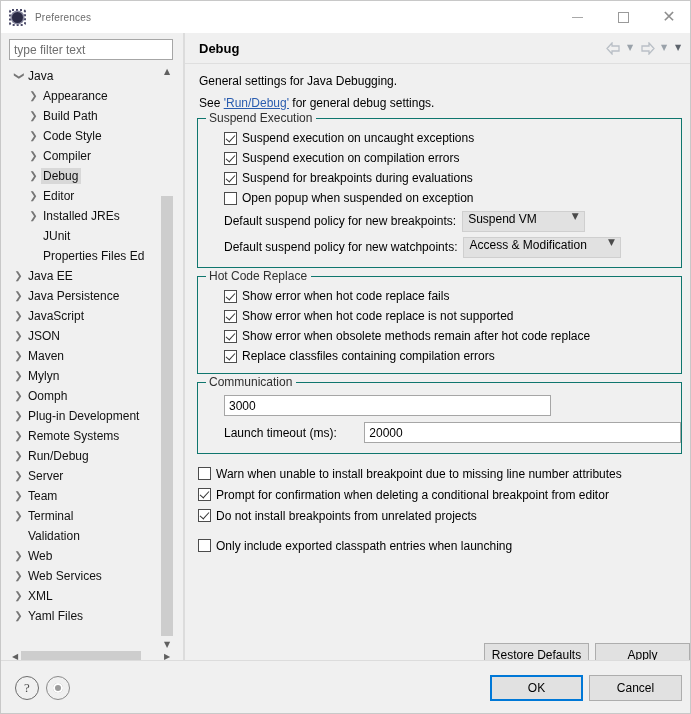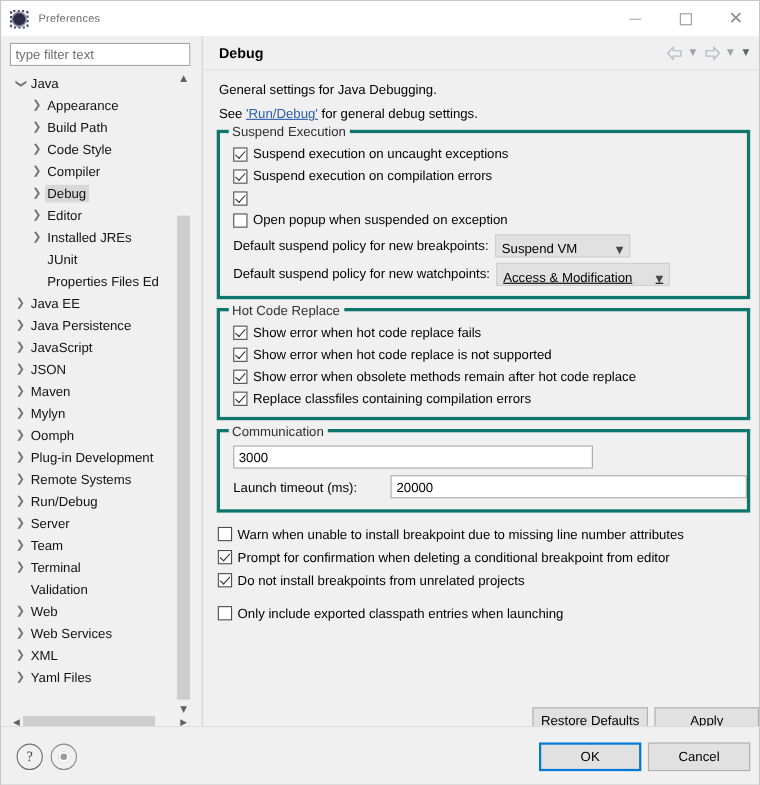--- a/index.html
+++ b/index.html
@@ -266,22 +266,22 @@
   #intro2 { margin-top: 8px; }
   .link {
     color: #2a5db0;
     text-decoration: underline;
   }
 
   
   .group {
     position: relative;
     margin: 8px 10px 0 12px;
-    border: 3px solid #0f766e;
-    padding: 9px 0 7px 1px;
+    border: 1px solid #0f766e;
+    padding: 9px 0 7px 15px;
   }
   .group > .g-title {
     position: absolute;
     top: -8px;
     left: 8px;
     background: #f0f0f0;
     padding: 0 4px 0 3px;
     font-size: 12px;
     color: #303030;
   }
@@ -321,37 +321,37 @@
     font-size: 12px;
   }
   .combo-row .clabel { color: #000; }
   .combo {
     margin-left: 6px;
     height: 21px;
     box-sizing: border-box;
     background: #e1e1e1;
     border: 1px solid #cfcfcf;
     display: flex;
-    align-items: flex-end;
+    align-items: flex-start;
     padding-left: 5px;
     font-size: 12px;
     color: #000;
     position: relative;
   }
   .combo .cv { flex: 1; }
   .combo .carrow {
     width: 18px;
     text-align: center;
     color: #4a4a4a;
     font-size: 9px;
     line-height: 9px;
     font-family: "DejaVu Sans", sans-serif;
   }
   #combo-breakpoints { width: 123px; }
-  #combo-watchpoints { width: 158px; text-decoration: underline; }
+  #combo-watchpoints { width: 158px; }
 
   .field-row {
     display: flex;
     align-items: center;
     height: 27px;
     padding-left: 11px;
     font-size: 12px;
   }
   .field-row .flabel {
     width: 145px;
@@ -691,20 +691,21 @@
               <div class="cb-row">
                 <span class="cbox checked"></span>
                 <span>Suspend execution on uncaught exceptions</span>
               </div>
               <div class="cb-row">
                 <span class="cbox checked"></span>
                 <span>Suspend execution on compilation errors</span>
               </div>
               <div class="cb-row">
                 <span class="cbox checked"></span>
+                <span>Suspend for breakpoints during evaluations</span>
               </div>
               <div class="cb-row">
                 <span class="cbox"></span>
                 <span>Open popup when suspended on exception</span>
               </div>
             </div>
           <div class="combo-row">
             <span class="clabel">Default suspend policy for new breakpoints:</span>
             <div class="combo" id="combo-breakpoints">
               <span class="cv">Suspend VM</span>

